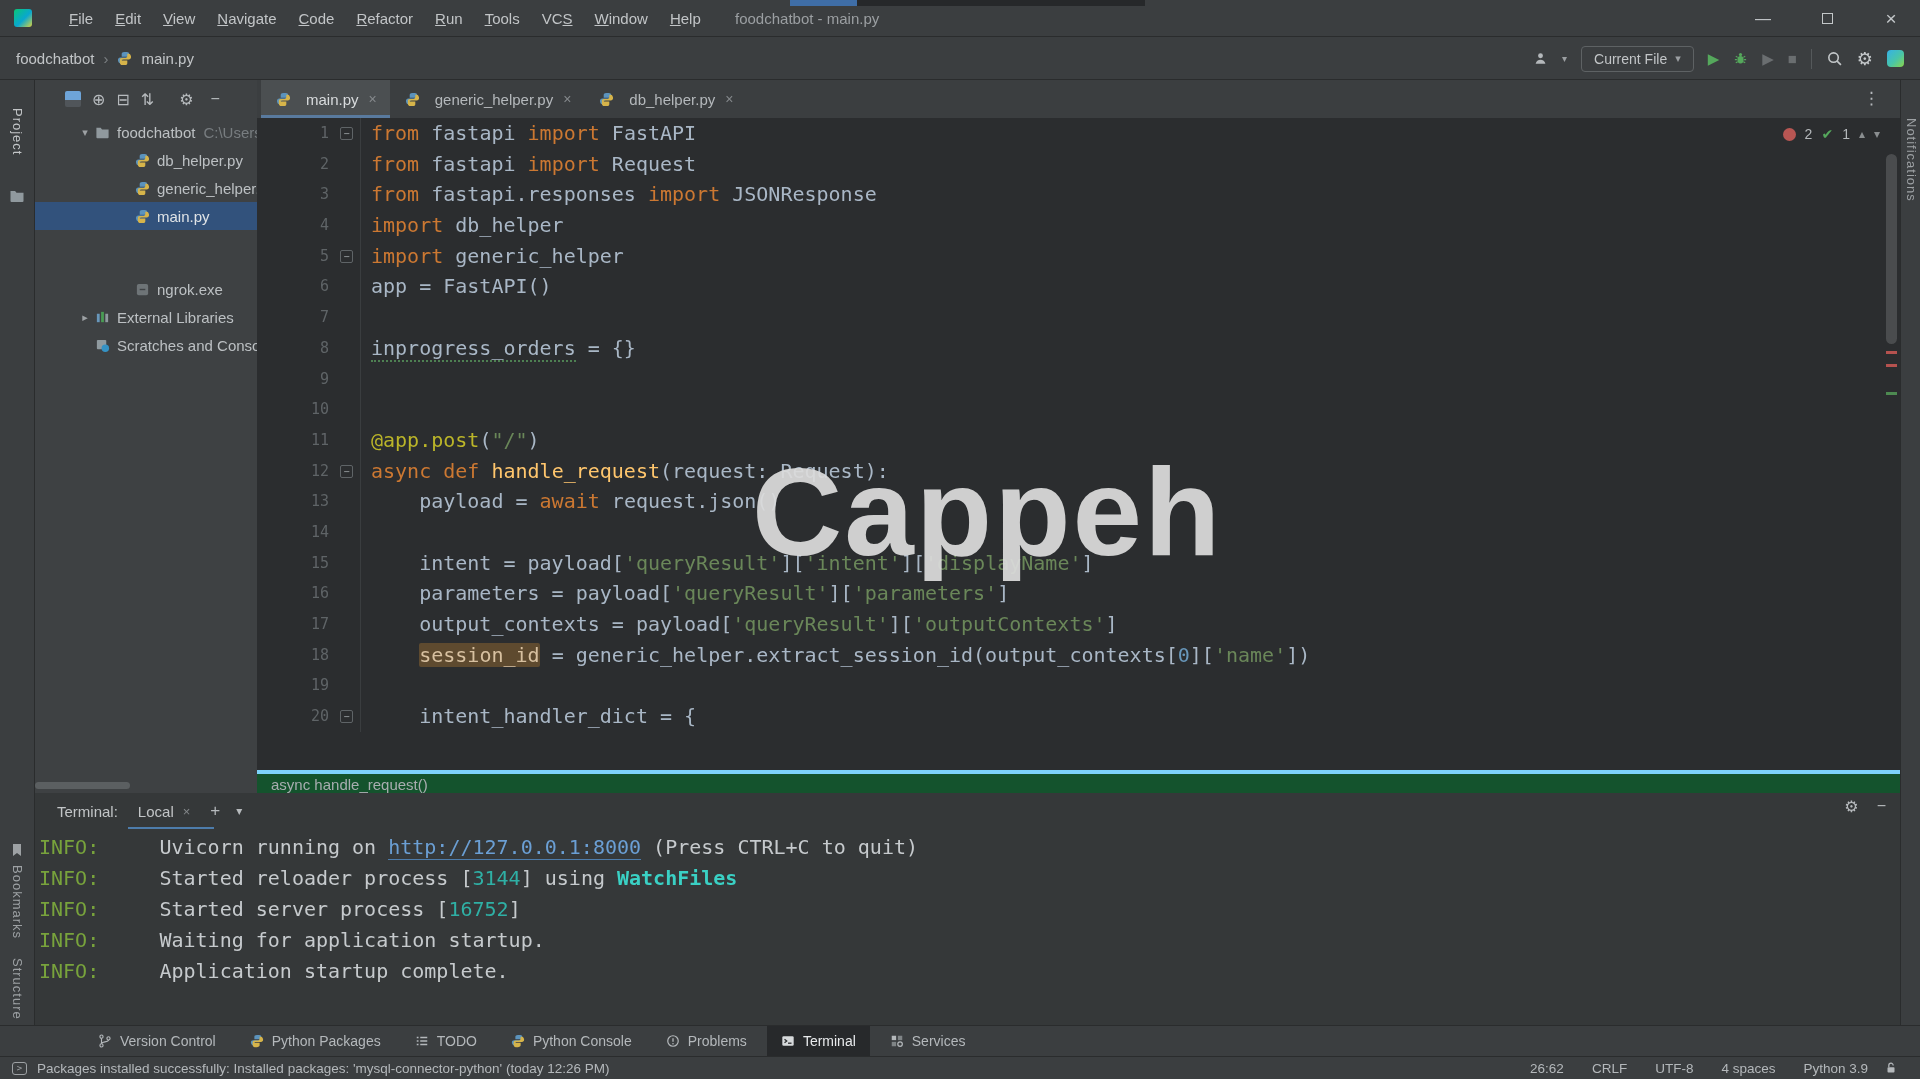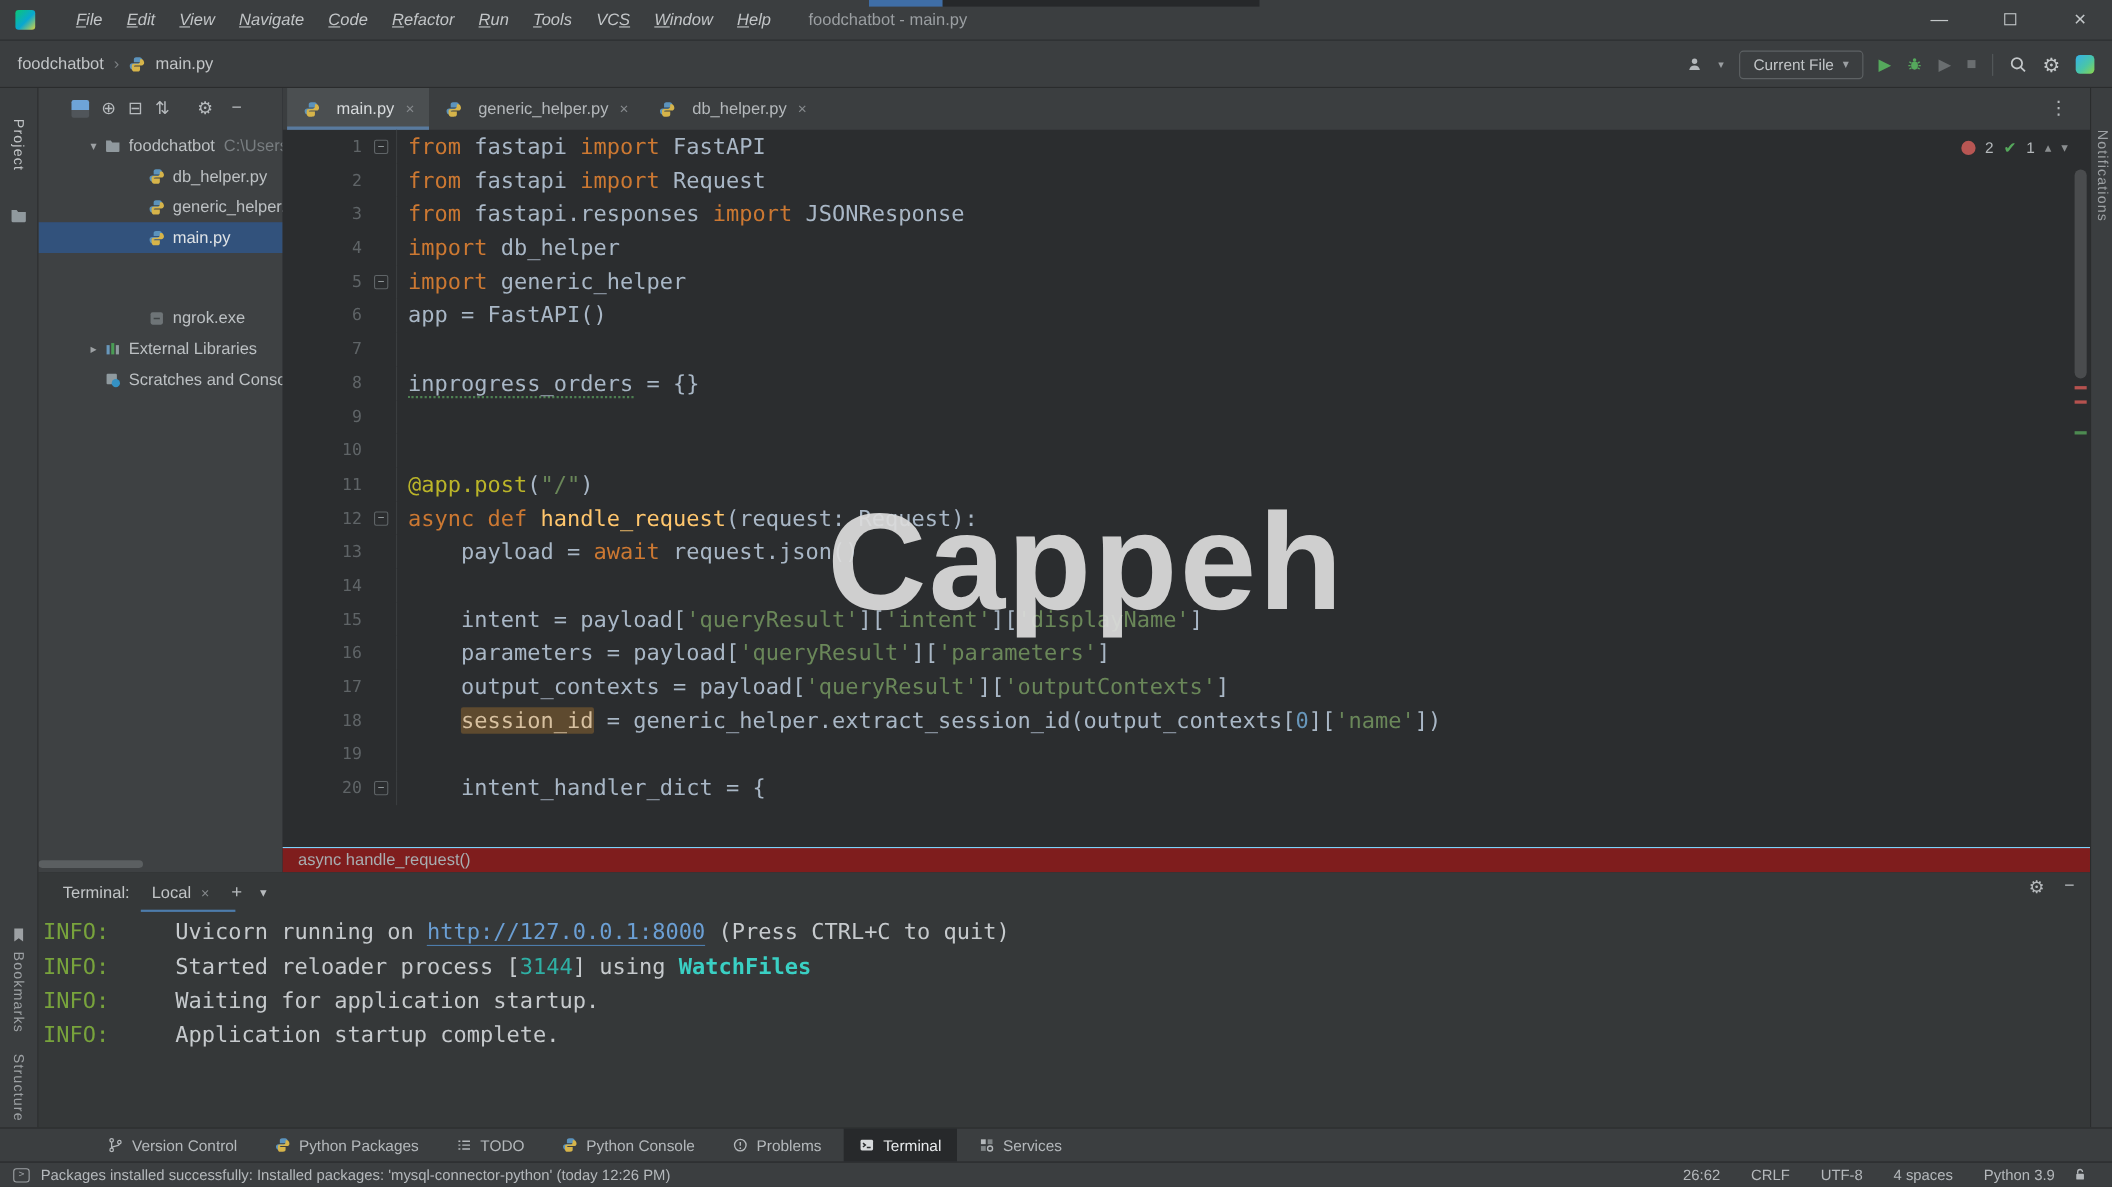--- a/index.html
+++ b/index.html
@@ -5,21 +5,21 @@
   html,body{margin:0;padding:0;background:#1e1f21;}
   .app{position:relative;width:1920px;height:1079px;overflow:hidden;background:#2b2d2f;
        font-family:"Liberation Sans",sans-serif;color:#b4b8bb;-webkit-font-smoothing:antialiased;}
   .app *{box-sizing:border-box;}
 
   
   #titlebar{position:absolute;left:0;top:0;width:1920px;height:37px;background:#3b3e40;
             border-bottom:1px solid #2a2c2d;display:flex;align-items:center;}
   .logo{width:18px;height:18px;margin-left:14px;border-radius:3px;
         background:linear-gradient(135deg,#0ac775,#09a7d0 55%,#d8d23f);}
-  #menus{display:flex;margin-left:26px;font-style:italic;}
+  #menus{display:flex;margin-left:26px;}
   .menu{padding:0 11px;font-size:15px;color:#c2c5c7;cursor:default;}
   .menu u{text-decoration:underline;}
   #win-title{position:absolute;left:735px;font-size:15px;color:#9b9fa2;}
   #winctl{position:absolute;right:14px;top:0;height:37px;display:flex;align-items:center;gap:34px;}
   #winctl .wbtn{width:30px;text-align:center;font-size:16px;color:#c3c7c9;}
   .winmax{width:11px;height:11px;border:1.5px solid #c3c7c9;display:inline-block;}
   .vstrip-blue{position:absolute;left:790px;top:0;width:67px;height:6px;background:#3f6ea7;}
   .vstrip-gray{position:absolute;left:857px;top:0;width:288px;height:6px;background:#26282a;}
 
   
@@ -77,21 +77,21 @@
            color:#9aa0a3;font:10px/11px "DejaVu Sans Mono",monospace;text-align:center;}
   .ctext{white-space:pre;font:20px/30.7px "DejaVu Sans Mono",monospace;color:#a9b7c6;padding-left:10px;}
   .tk-k{color:#cc7832;}
   .tk-s{color:#6a8759;}
   .tk-su{color:#6a8759;border-bottom:1px dashed #5e8757;}
   .tk-d{color:#bbb529;text-align:center;}
   .tk-f{color:#ffc66d;}
   .tk-n{color:#6897bb;}
   .tk-hl{background:#5e4a2f;color:#d7c0a0;border-radius:2px;}
   .tk-sp{border-bottom:2px dotted #4e8052;}
-  #sticky{position:absolute;left:0;top:690px;width:100%;height:23px;background:#7f1d1d;border-top:1px solid #7dd3fc;
+  #sticky{position:absolute;left:0;top:690px;width:100%;height:23px;background:#14532d;border-top:4px solid #7dd3fc;
           font-size:15px;color:#a8adb0;line-height:22px;padding-left:14px;}
   #inspect{position:absolute;top:46px;right:20px;display:flex;align-items:center;gap:9px;font-size:14px;color:#b4b8bb;}
   .errdot{width:13px;height:13px;border-radius:50%;background:#b85653;}
   .okcheck{color:#55a85c;font-size:14px;}
   .insp-nav{color:#8a8e90;font-size:12px;}
   #vscroll{position:absolute;right:3px;top:74px;width:11px;height:190px;background:rgba(255,255,255,.15);border-radius:6px;}
   .mark{position:absolute;right:3px;width:11px;height:3px;}
 
   
   #watermark{position:absolute;left:752px;top:440px;font-size:125px;font-weight:bold;letter-spacing:2px;
@@ -520,20 +520,21 @@
       <span id="ttab">
         <span>Local</span>
         <span class="tclose">×</span>
       </span>
       <span class="plus">+</span>
       <span class="arr">▾</span>
     </div>
     <div id="tlines">
         <div class="tline"><span class="tm-info">INFO:</span><span class="">     Uvicorn running on </span><span class="tm-link">http://127.0.0.1:8000</span><span class=""> (Press CTRL+C to quit)</span></div>
         <div class="tline"><span class="tm-info">INFO:</span><span class="">     Started reloader process [</span><span class="tm-val">3144</span><span class="">] using </span><span class="tm-valb">WatchFiles</span></div>
+        <div class="tline"><span class="tm-info">INFO:</span><span class="">     Started server process [</span><span class="tm-val">16752</span><span class="">]</span></div>
         <div class="tline"><span class="tm-info">INFO:</span><span class="">     Waiting for application startup.</span></div>
         <div class="tline"><span class="tm-info">INFO:</span><span class="">     Application startup complete.</span></div>
       </div>
   </div>
   <div id="tright">
     <span>⚙</span>
     <span>−</span>
   </div>
 
   <div id="bottombar">

